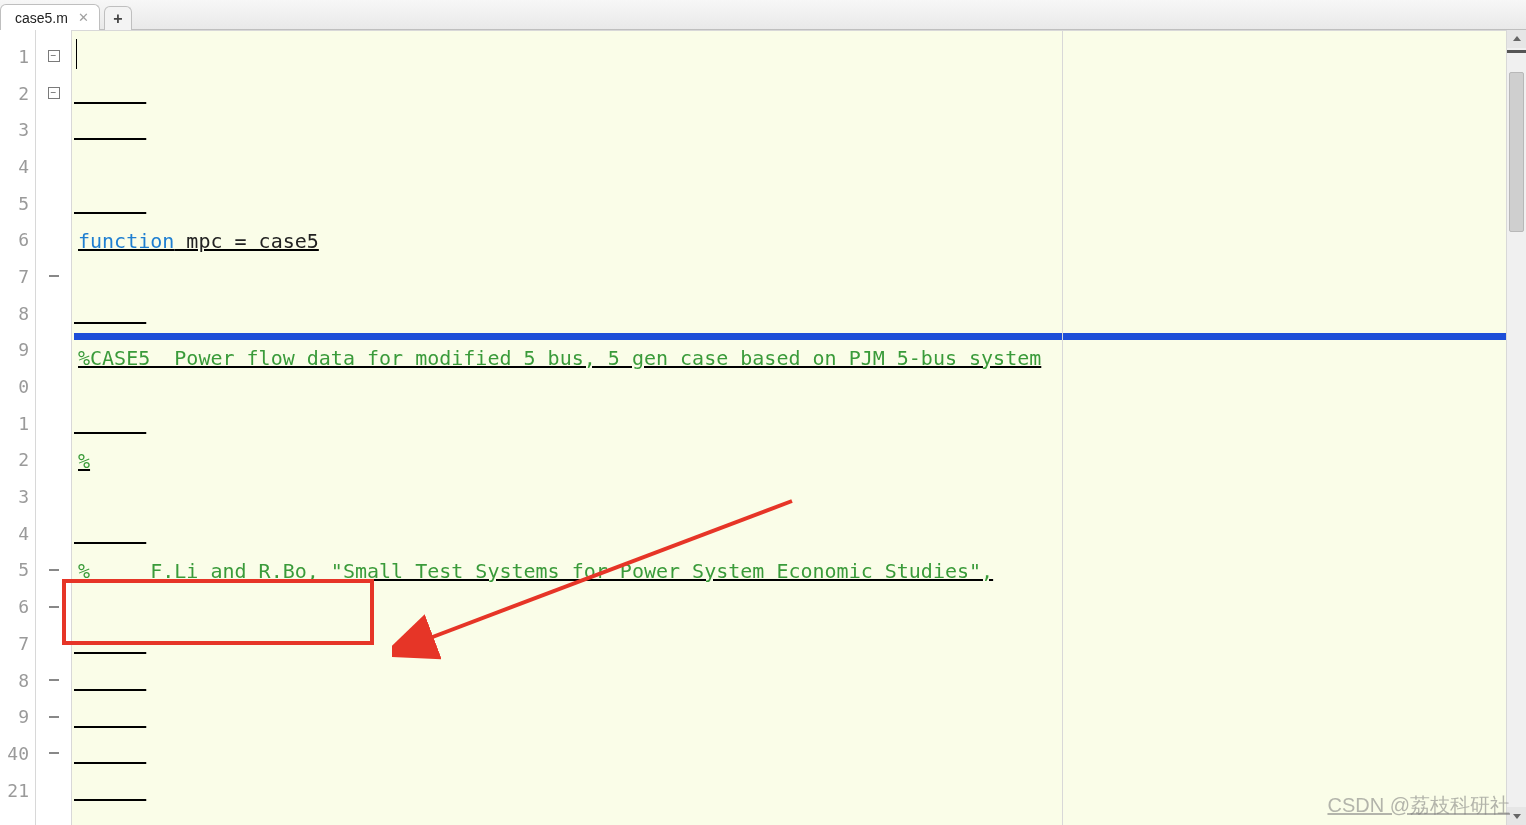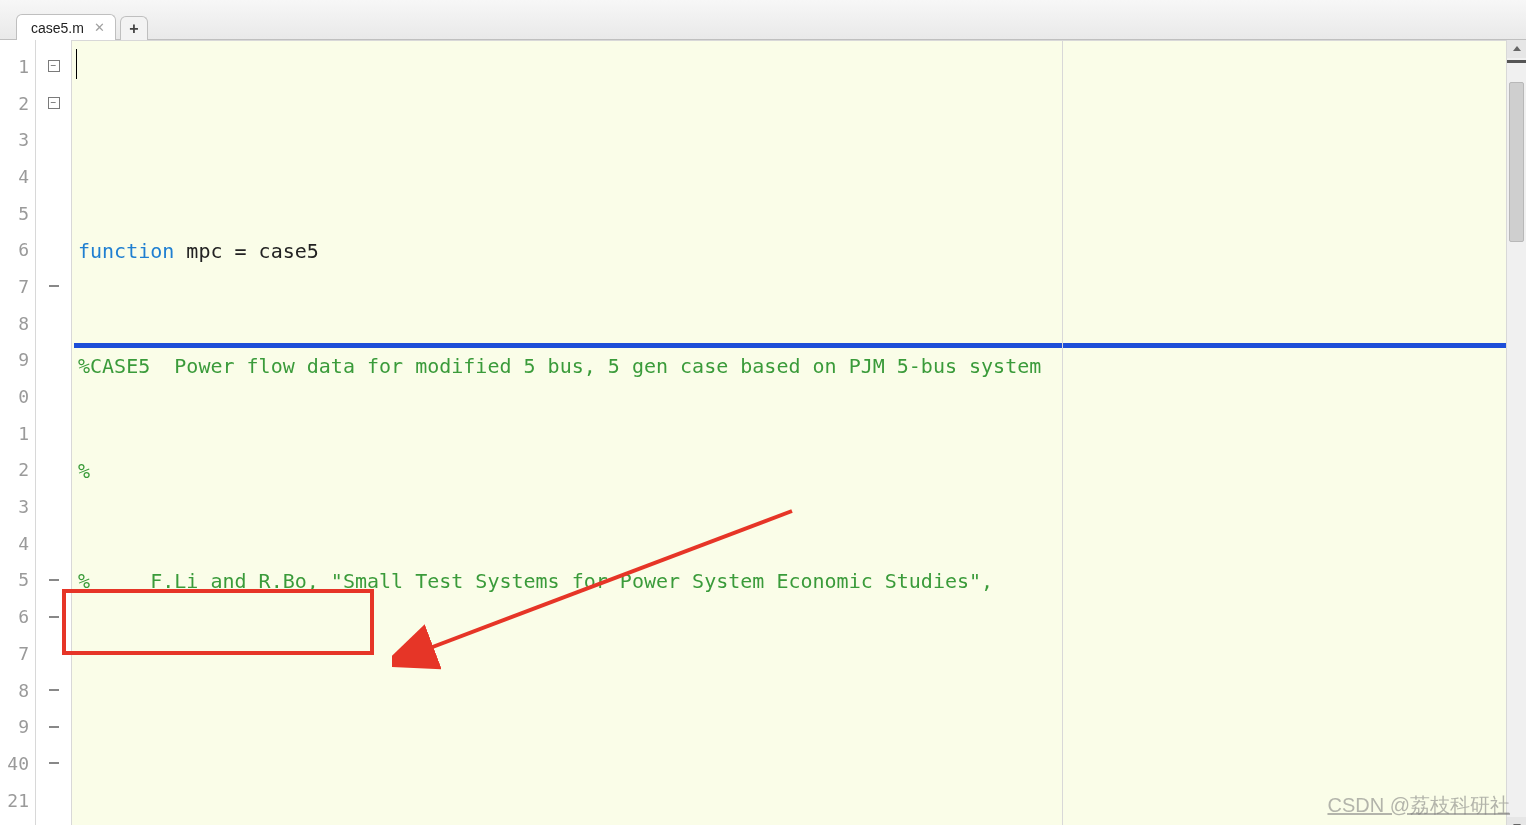--- a/index.html
+++ b/index.html
@@ -4,26 +4,26 @@
 <style>
   * { box-sizing: border-box; margin: 0; padding: 0; }
   html, body {
     width: 1526px;
     height: 825px;
     font-family: "Microsoft YaHei", "SimSun", sans-serif;
     background: #f0f0f0;
     overflow: hidden;
   }
   .tab-bar {
-    height: 40px;
+    height: 30px;
     display: flex;
     align-items: flex-end;
     background: linear-gradient(#f7f7f7, #e9e9e9);
     border-bottom: 1px solid #bfbfbf;
-    padding-left: 16px;
+    padding-left: 0;
     position: relative;
   }
   .tab {
     display: flex;
     align-items: center;
     height: 26px;
     padding: 0 10px 0 14px;
     background: #fff;
     border: 1px solid #bfbfbf;
     border-bottom: none;
@@ -96,39 +96,40 @@
     background: #fff;
     cursor: pointer;
   }
   .fold-dash {
     width: 10px; height: 2px; background: #888;
   }
   .code-area-wrap {
     flex: 1;
     position: relative;
     display: flex;
+    text-decoration: underline;
   }
   .code-area {
     flex: 1;
     background: #fafde8;
     padding: 8px 0 0 2px;
     font-family: "NSimSun", "SimSun", Consolas, monospace;
     font-size: 20px;
     line-height: 36.7px;
     color: #222;
     white-space: pre;
     position: relative;
     border-top: 1px solid #d8d8d8;
   }
   .code-row {
     height: 36.7px;
     padding-left: 4px;
   }
   .code-row.sectrow {
-    border-top: 5px solid #1d4ed8;
+    border-top: 7px solid #1d4ed8;
   }
   .kw { color: #1f7fd1; }
   .cm { color: #3a9b3a; }
   .cursor-bar {
     position: absolute;
     left: 4px; top: 8px;
     width: 1px; height: 30px;
     background: #000;
   }
   .right-margin-line {

